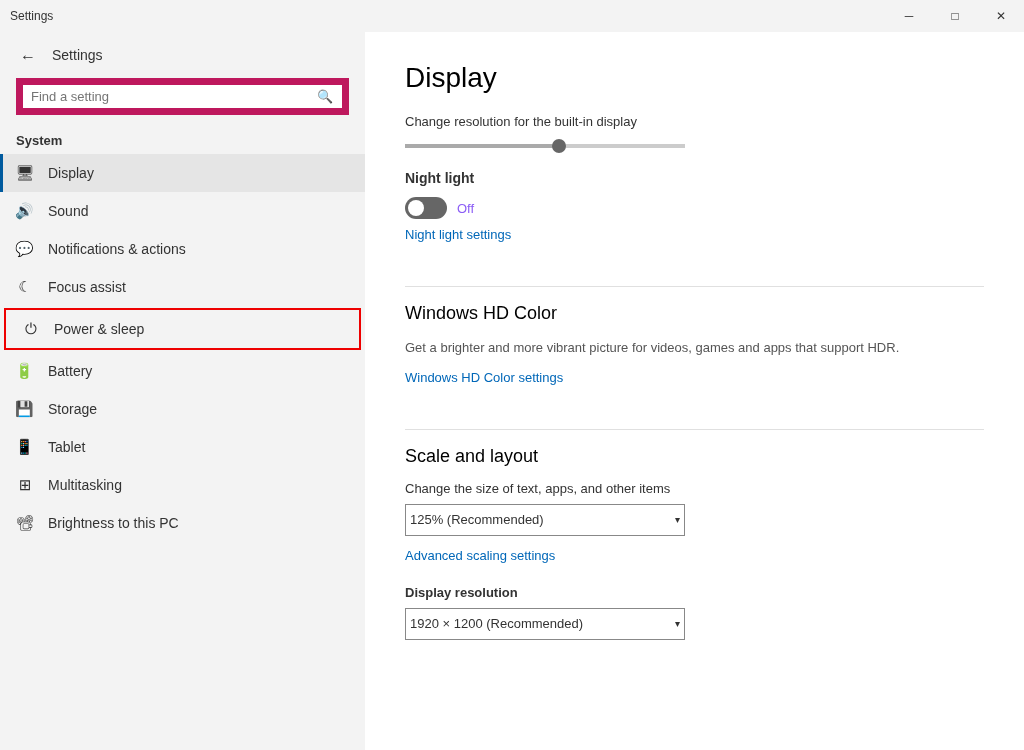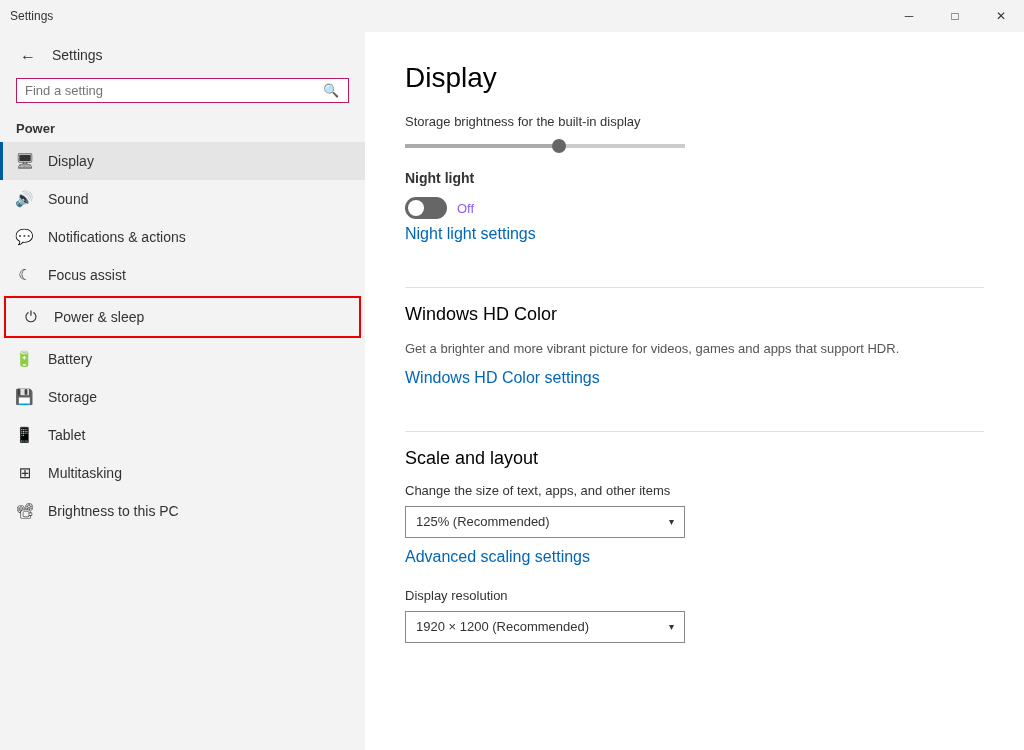--- a/index.html
+++ b/index.html
@@ -85,21 +85,21 @@
       font-size: 14px;
       color: #333;
       font-weight: 400;
     }
 
     .search-box {
       margin: 0 16px 10px 16px;
       display: flex;
       align-items: center;
       background: #fff;
-      border: 1px solid #be185d;
+      border: 7px solid #be185d;
       padding: 4px 8px;
       gap: 6px;
     }
     .search-box input {
       border: none;
       outline: none;
       flex: 1;
       font-size: 13px;
       color: #333;
       background: transparent;
@@ -216,21 +216,21 @@
       top: 3px;
       left: 3px;
       transition: left 0.2s;
     }
     .toggle-label {
       font-size: 13px;
       color: #8b5cf6;
     }
 
     .link-text {
-      font-size: 16px;
+      font-size: 13px;
       color: #0067b8;
       cursor: pointer;
       margin-bottom: 14px;
       display: inline-block;
     }
 
     .description-text {
       font-size: 13px;
       color: #555;
       margin-bottom: 10px;
@@ -239,21 +239,21 @@
     }
 
     
     .dropdown {
       display: flex;
       align-items: center;
       justify-content: space-between;
       width: 280px;
       height: 32px;
       border: 1px solid #888;
-      padding: 0 10px;
+      padding: 0 4px;
       cursor: pointer;
       background: #fff;
       font-size: 13px;
       color: #333;
       margin-bottom: 10px;
       gap: 32px;
     }
     .dropdown-arrow {
       font-size: 10px;
       color: #333;
@@ -286,21 +286,21 @@
     <div class="sidebar-top">
       <button class="back-btn">←</button>
       <span class="app-title">Settings</span>
     </div>
 
     <div class="search-box">
       <input type="text" placeholder="Find a setting" style="">
       <span class="search-icon-svg">🔍</span>
     </div>
 
-    <div class="sidebar-section-label">Power</div>
+    <div class="sidebar-section-label">System</div>
 
     <div class="nav-item active">
       <span class="nav-icon">🖥</span>
       <span>Display</span>
     </div>
 
     <div class="nav-item">
       <span class="nav-icon">🔊</span>
       <span>Sound</span>
     </div>
@@ -346,21 +346,21 @@
     </div>
 
   </div>
 
   <div class="content">
 
     <h1 class="page-title">Display</h1>
 
     <div class="section">
 
-      <p class="label-text">Storage brightness for the built-in display</p>
+      <p class="label-text">Change resolution for the built-in display</p>
 
       <div class="slider-container">
         <div style="position:relative; width:280px; height:18px;">
           <div style="position:absolute; top:7px; left:0; width:100%; height:4px; background:#ccc;"></div>
           <div style="position:absolute; top:7px; left:0; width:55%; height:4px; background:#aaa;"></div>
           <div style="position:absolute; top:2px; left:calc(55% - 7px); width:14px; height:14px; background:#666; border-radius:50%;"></div>
         </div>
       </div>
 
       <div class="toggle-row" style="margin-top:10px;">
@@ -392,21 +392,21 @@
       <h2 class="section-title">Scale and layout</h2>
 
       <p class="label-text">Change the size of text, apps, and other items</p>
       <div class="dropdown">
         <span>125% (Recommended)</span>
         <span class="dropdown-arrow">▾</span>
       </div>
 
       <a class="link-text">Advanced scaling settings</a>
 
-      <p class="label-text" style="margin-top:8px;">Display resolution</p>
+      <p class="label-text" style="margin-top:8px;font-weight:bold;">Display resolution</p>
       <div class="dropdown">
         <span>1920 × 1200 (Recommended)</span>
         <span class="dropdown-arrow">▾</span>
       </div>
     </div>
 
   </div>
 </div>
 
 </body></html>

